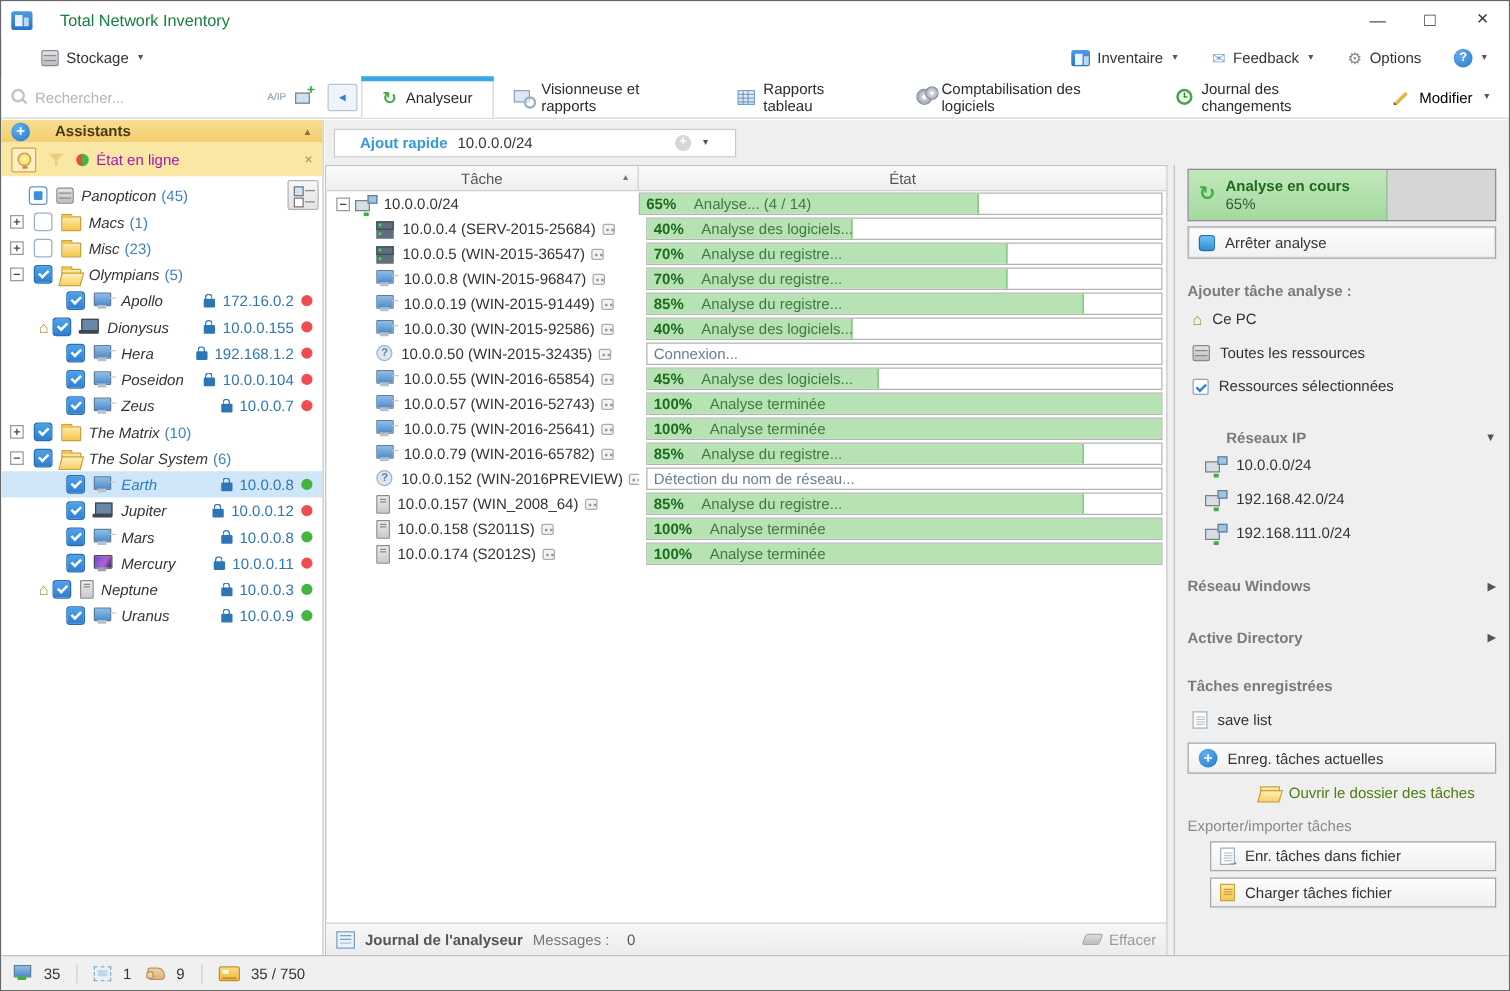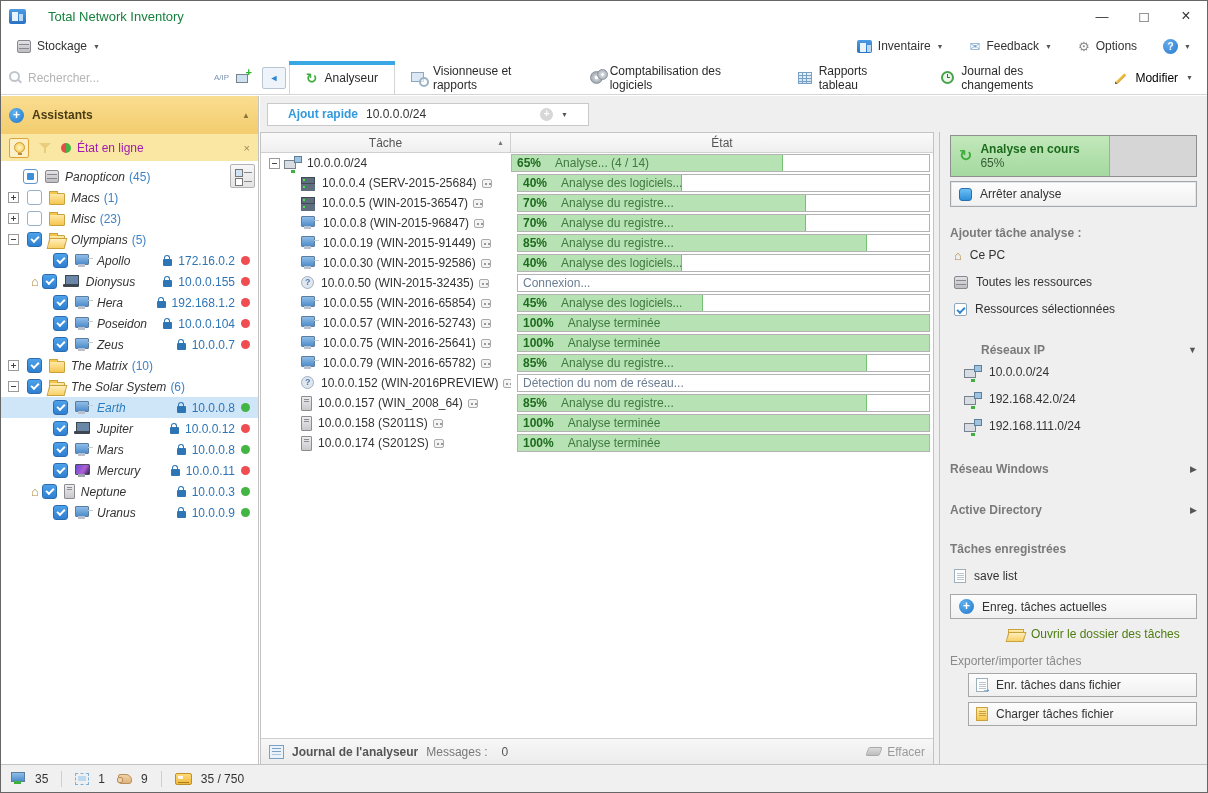--- a/index.html
+++ b/index.html
@@ -11,21 +11,21 @@
   
   .titlebar { position:absolute; top:0; left:0; right:0; height:30px; display:flex; align-items:center; padding-left:8px; background:#fff; }
   .titlebar .title { font-size:13px; color:#15803d; margin-left:22px; }
   .wincontrols { margin-left:auto; display:flex; height:100%; }
   .winbtn { width:42px; height:100%; display:flex; align-items:center; justify-content:center; font-size:13px; color:#333; cursor:default; }
   .i-app { width:17px; height:15px; background:linear-gradient(#4d9be4,#2a72c4); border-radius:2px; }
   .i-app::before { content:""; position:absolute; left:3px; top:3px; width:6px; height:9px; background:#e9f3fc; }
   .i-app::after { content:""; position:absolute; left:10px; top:5px; width:4px; height:7px; background:#bcd9f2; }
 
   
-  .toolbar { position:absolute; top:30px; left:0; right:0; height:30px; display:flex; align-items:center; padding:0 10px; background:#fff; font-size:12px; color:#333; }
+  .toolbar { position:absolute; top:30px; left:16px; right:0; height:30px; display:flex; align-items:center; padding:0 10px; background:#fff; font-size:12px; color:#333; }
   .tbtn { display:flex; align-items:center; gap:6px; padding:3px 6px; border-radius:2px; }
   .caret-d { font-size:7px; color:#555; }
   .i-db { width:14px; height:13px; background:linear-gradient(#e3e3e6,#bdbdc2); border:1px solid #88888e; border-radius:2px; }
   .i-db::before { content:""; position:absolute; left:1px; top:3px; width:10px; height:1px; background:#88888e; box-shadow:0 4px 0 #88888e; }
   .toolbar .right { margin-left:auto; display:flex; align-items:center; gap:14px; }
   .i-mail { color:#7fa8cc; font-size:13px; line-height:1; }
   .i-gear { color:#8a8a8a; font-size:13px; line-height:1; }
   .i-help { width:15px; height:15px; border-radius:50%; background:radial-gradient(circle at 35% 30%,#63acee,#2b7ac9); color:#fff; font-size:10px; font-weight:bold; text-align:center; line-height:15px; }
 
   
@@ -57,21 +57,21 @@
   .i-clock { width:13px; height:13px; border-radius:50%; border:2px solid #49a349; background:#eef7ee; }
   .i-clock::before { content:""; position:absolute; left:4px; top:1px; width:1px; height:4px; background:#2f7d2f; }
   .i-clock::after { content:""; position:absolute; left:4px; top:4px; width:3px; height:1px; background:#2f7d2f; }
   .i-pencil { width:14px; height:14px; }
   .i-pencil::before { content:""; position:absolute; left:2px; top:6px; width:12px; height:3px; background:linear-gradient(#f3c84d,#d9a52e); transform:rotate(-45deg); border-radius:1px; }
   .i-pencil::after { content:""; position:absolute; left:0px; top:11px; border:2px solid; border-color:transparent #7a5c22 transparent transparent; transform:rotate(-45deg); }
   .modwrap { margin-left:auto; display:flex; align-items:center; gap:8px; padding-right:14px; }
 
   
   .sidebar { position:absolute; top:95px; left:0; width:258px; bottom:28px; background:#fff; border-right:1px solid #c3c3c3; display:flex; flex-direction:column; }
-  .assist-head { height:38px; background:linear-gradient(#f9dd90,#f3cd6e); display:flex; align-items:center; padding:0 8px; gap:8px; flex:none; }
+  .assist-head { height:18px; background:linear-gradient(#f9dd90,#f3cd6e); display:flex; align-items:center; padding:0 8px; gap:20px; flex:none; }
   .assist-head .t { font-size:12px; font-weight:bold; color:#4a3b12; }
   .assist-head .arr { margin-left:auto; font-size:8px; color:#8a7537; }
   .i-plusc { width:15px; height:15px; border-radius:50%; background:radial-gradient(circle at 35% 30%,#5db1f0,#2478c8); }
   .i-plusc::before { content:"+"; position:absolute; left:0; top:0; width:15px; line-height:14px; text-align:center; color:#fff; font-weight:bold; font-size:12px; }
   .online-row { height:27px; background:#fbe7a4; display:flex; align-items:center; padding:0 8px; gap:6px; flex:none; }
   .minibtn { width:20px; height:20px; border-radius:2px; display:flex; align-items:center; justify-content:center; }
   .minibtn.sel { border:1px solid #e0a33a; background:#fdf0c8; }
   .i-bulb { width:11px; height:11px; border-radius:50%; background:radial-gradient(#fff6c8,#f5c843); border:1px solid #cf9a2c; }
   .i-bulb::after { content:""; position:absolute; left:3px; top:10px; width:4px; height:2px; background:#b98e37; }
   .i-funnel { width:12px; height:12px; opacity:.55; }
@@ -267,26 +267,26 @@
       </div>
     <div class="tab active">
       <span class="ic i-refresh">↻</span>
       <span>Analyseur</span>
     </div>
     <div class="tab">
       <span class="ic i-viewer"></span>
       <span>Visionneuse et rapports</span>
     </div>
     <div class="tab">
+      <span class="ic i-table"></span>
+      <span>Rapports tableau</span>
+    </div>
+    <div class="tab">
       <span class="ic i-cd"></span>
       <span>Comptabilisation des logiciels</span>
-    </div>
-    <div class="tab">
-      <span class="ic i-table"></span>
-      <span>Rapports tableau</span>
     </div>
     <div class="tab">
       <span class="ic i-clock"></span>
       <span>Journal des changements</span>
     </div>
     <div class="modwrap">
       <span class="ic i-pencil"></span>
       <span>Modifier</span>
       <span class="caret-d">▼</span>
     </div>

